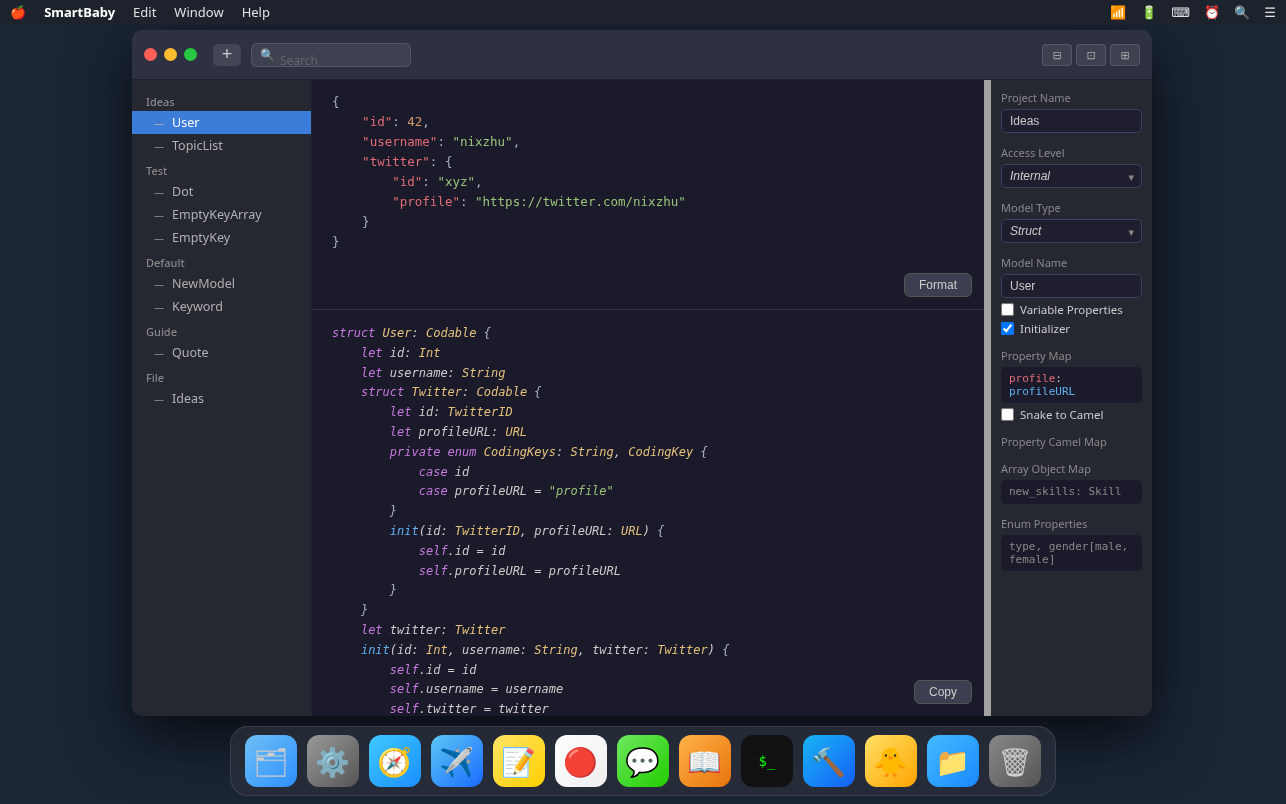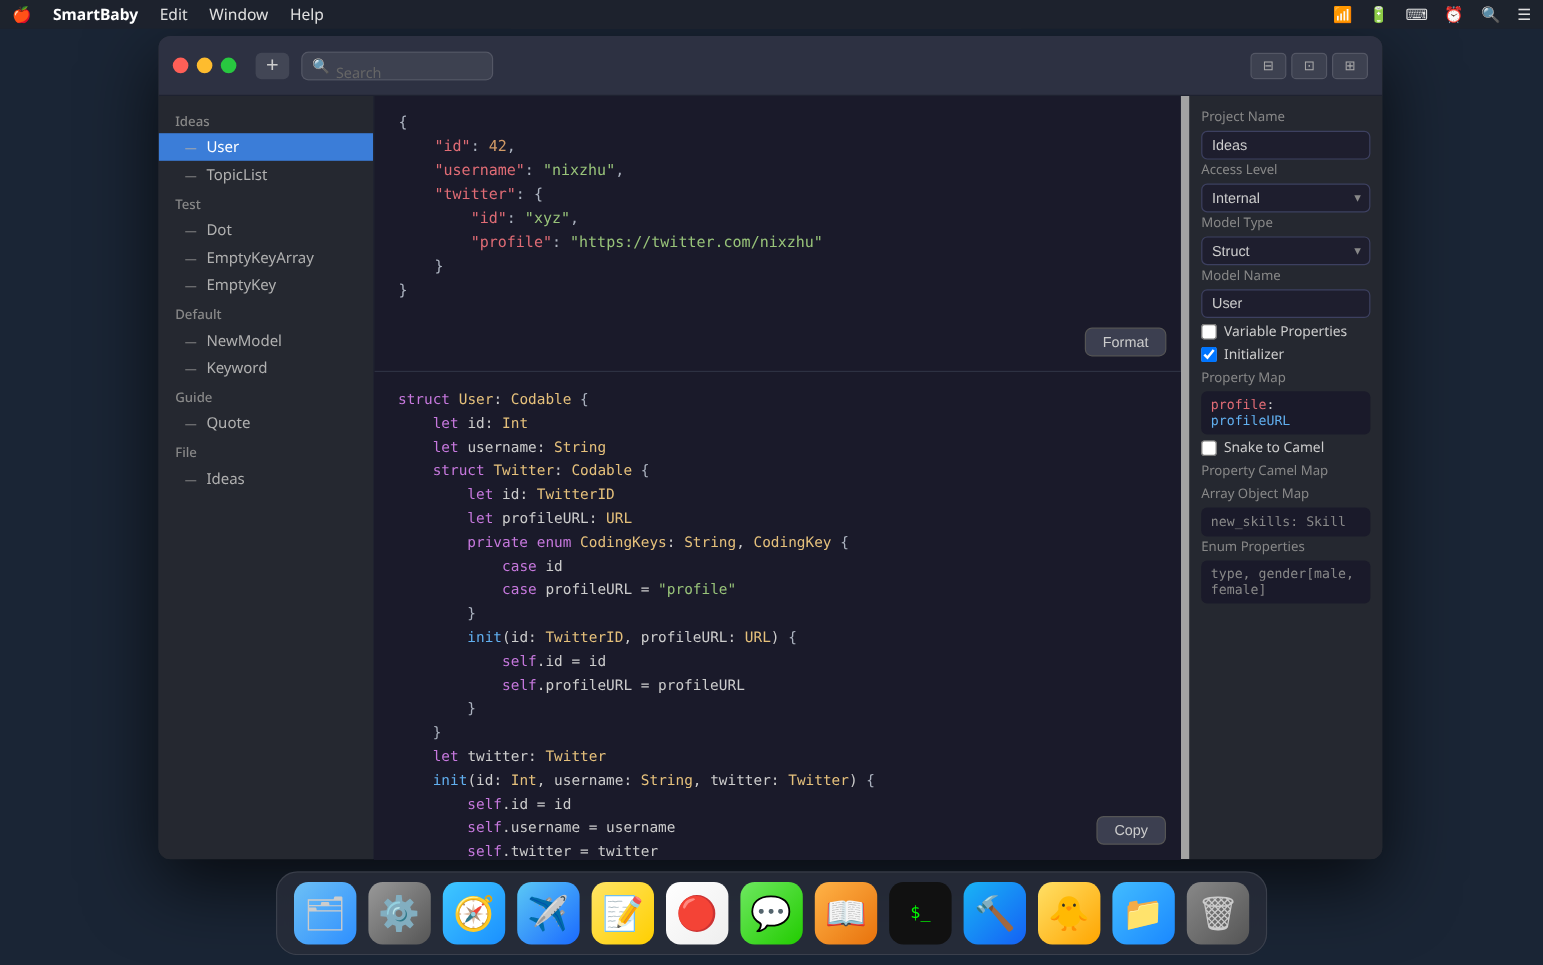--- a/index.html
+++ b/index.html
@@ -191,21 +191,21 @@
     
     .code-panel {
       flex: 1;
       background: #1a1a2a;
       padding: 14px 20px;
       font-family: "SF Mono", "Menlo", "Courier New", monospace;
       font-size: 12px;
       overflow: auto;
       position: relative;
     }
-    .code-panel pre { line-height: 1.65; }
+    .code-panel pre { line-height: 1.65; font-style: italic; }
     .copy-btn {
       position: absolute;
       right: 12px;
       bottom: 12px;
       background: #3c3f50;
       border: 1px solid #555;
       border-radius: 6px;
       color: #ccc;
       padding: 4px 14px;
       font-size: 12px;
@@ -218,21 +218,21 @@
       background: #252830;
       border-left: 7px solid #a3a3a3;
       overflow-y: auto;
       padding: 10px;
       flex-shrink: 0;
     }
     .rp-label {
       color: #888;
       font-size: 11px;
       margin-bottom: 4px;
-      margin-top: 1px;
+      margin-top: 12px;
     }
     .rp-label:first-child { margin-top: 0; }
     .rp-input {
       width: 100%;
       background: #1e1e2e;
       border: 1px solid #3d4060;
       border-radius: 5px;
       color: #ccc;
       padding: 4px 8px;
       font-size: 12px;
@@ -242,20 +242,21 @@
       width: 100%;
       background: #1e1e2e;
       border: 1px solid #3d4060;
       border-radius: 5px;
       color: #ccc;
       padding: 4px 8px;
       font-size: 12px;
       outline: none;
       appearance: none;
       cursor: pointer;
+      font-style: italic;
     }
     .rp-select-wrapper {
       position: relative;
     }
     .rp-select-wrapper::after {
       content: "▾";
       position: absolute;
       right: 8px;
       top: 50%;
       transform: translateY(-50%);

